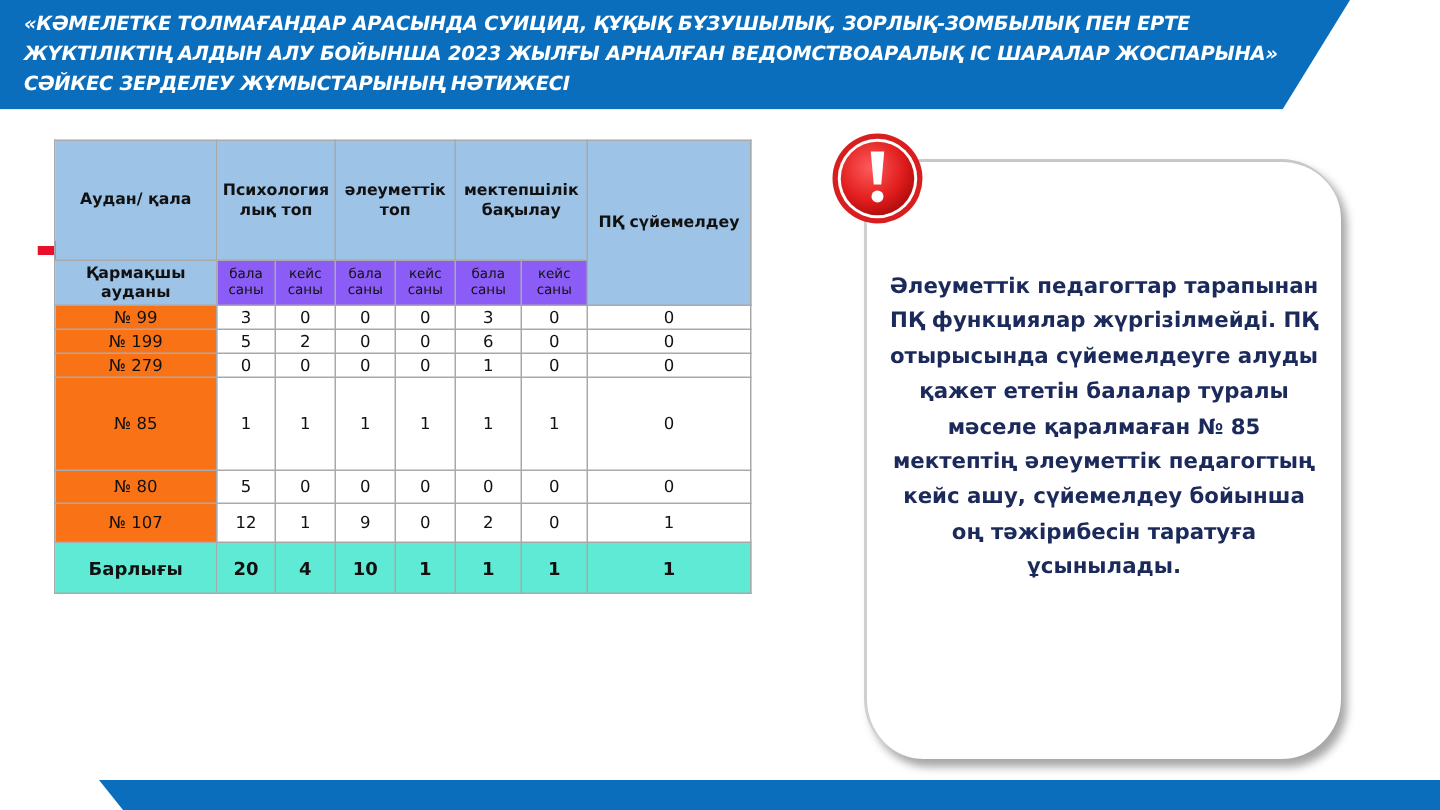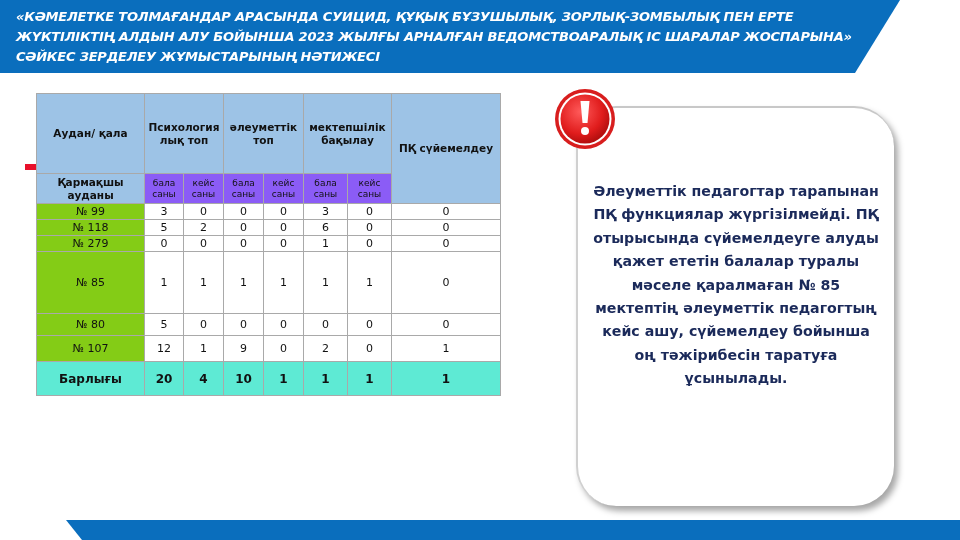--- a/index.html
+++ b/index.html
@@ -29,21 +29,21 @@
       position: absolute; left: 36px; top: 93px; width: 464px;
       border-collapse: collapse; table-layout: fixed;
       font-family: "DejaVu Sans", sans-serif;
     }
     .data-table td, .data-table th {
       border: 1px solid #a9a9a9; text-align: center; vertical-align: middle;
       color: #111; font-size: 11px; font-weight: normal;
     }
     .hdr { background: #9dc3e6; font-weight: bold !important; font-size: 10.5px !important; line-height: 13px; }
     .sub { background: #8b5cf6; font-size: 9px !important; line-height: 11px; color: #222; margin-top: 48px; }
-    .namecol { background: #84cc16; }
+    .namecol { background: #f97316; }
     .cell { background: #ffffff; font-family: "DejaVu Sans", sans-serif; }
     .total td { background: #5eead4; font-weight: bold; font-size: 12px; }
 
     .arrow-icon {
       position: absolute; left: 25px; top: 160px; width: 22px; height: 14px;
     }
 
     
     .card {
       position: absolute; left: 576px; top: 106px; width: 318px; height: 400px;
@@ -103,21 +103,21 @@
     <td class="namecol">№ 99</td>
     <td class="cell">3</td>
     <td class="cell">0</td>
     <td class="cell">0</td>
     <td class="cell">0</td>
     <td class="cell">3</td>
     <td class="cell">0</td>
     <td class="cell">0</td>
   </tr>
   <tr style="height:16px">
-    <td class="namecol">№ 118</td>
+    <td class="namecol">№ 199</td>
     <td class="cell">5</td>
     <td class="cell">2</td>
     <td class="cell">0</td>
     <td class="cell">0</td>
     <td class="cell">6</td>
     <td class="cell">0</td>
     <td class="cell">0</td>
   </tr>
   <tr style="height:16px">
     <td class="namecol">№ 279</td>

